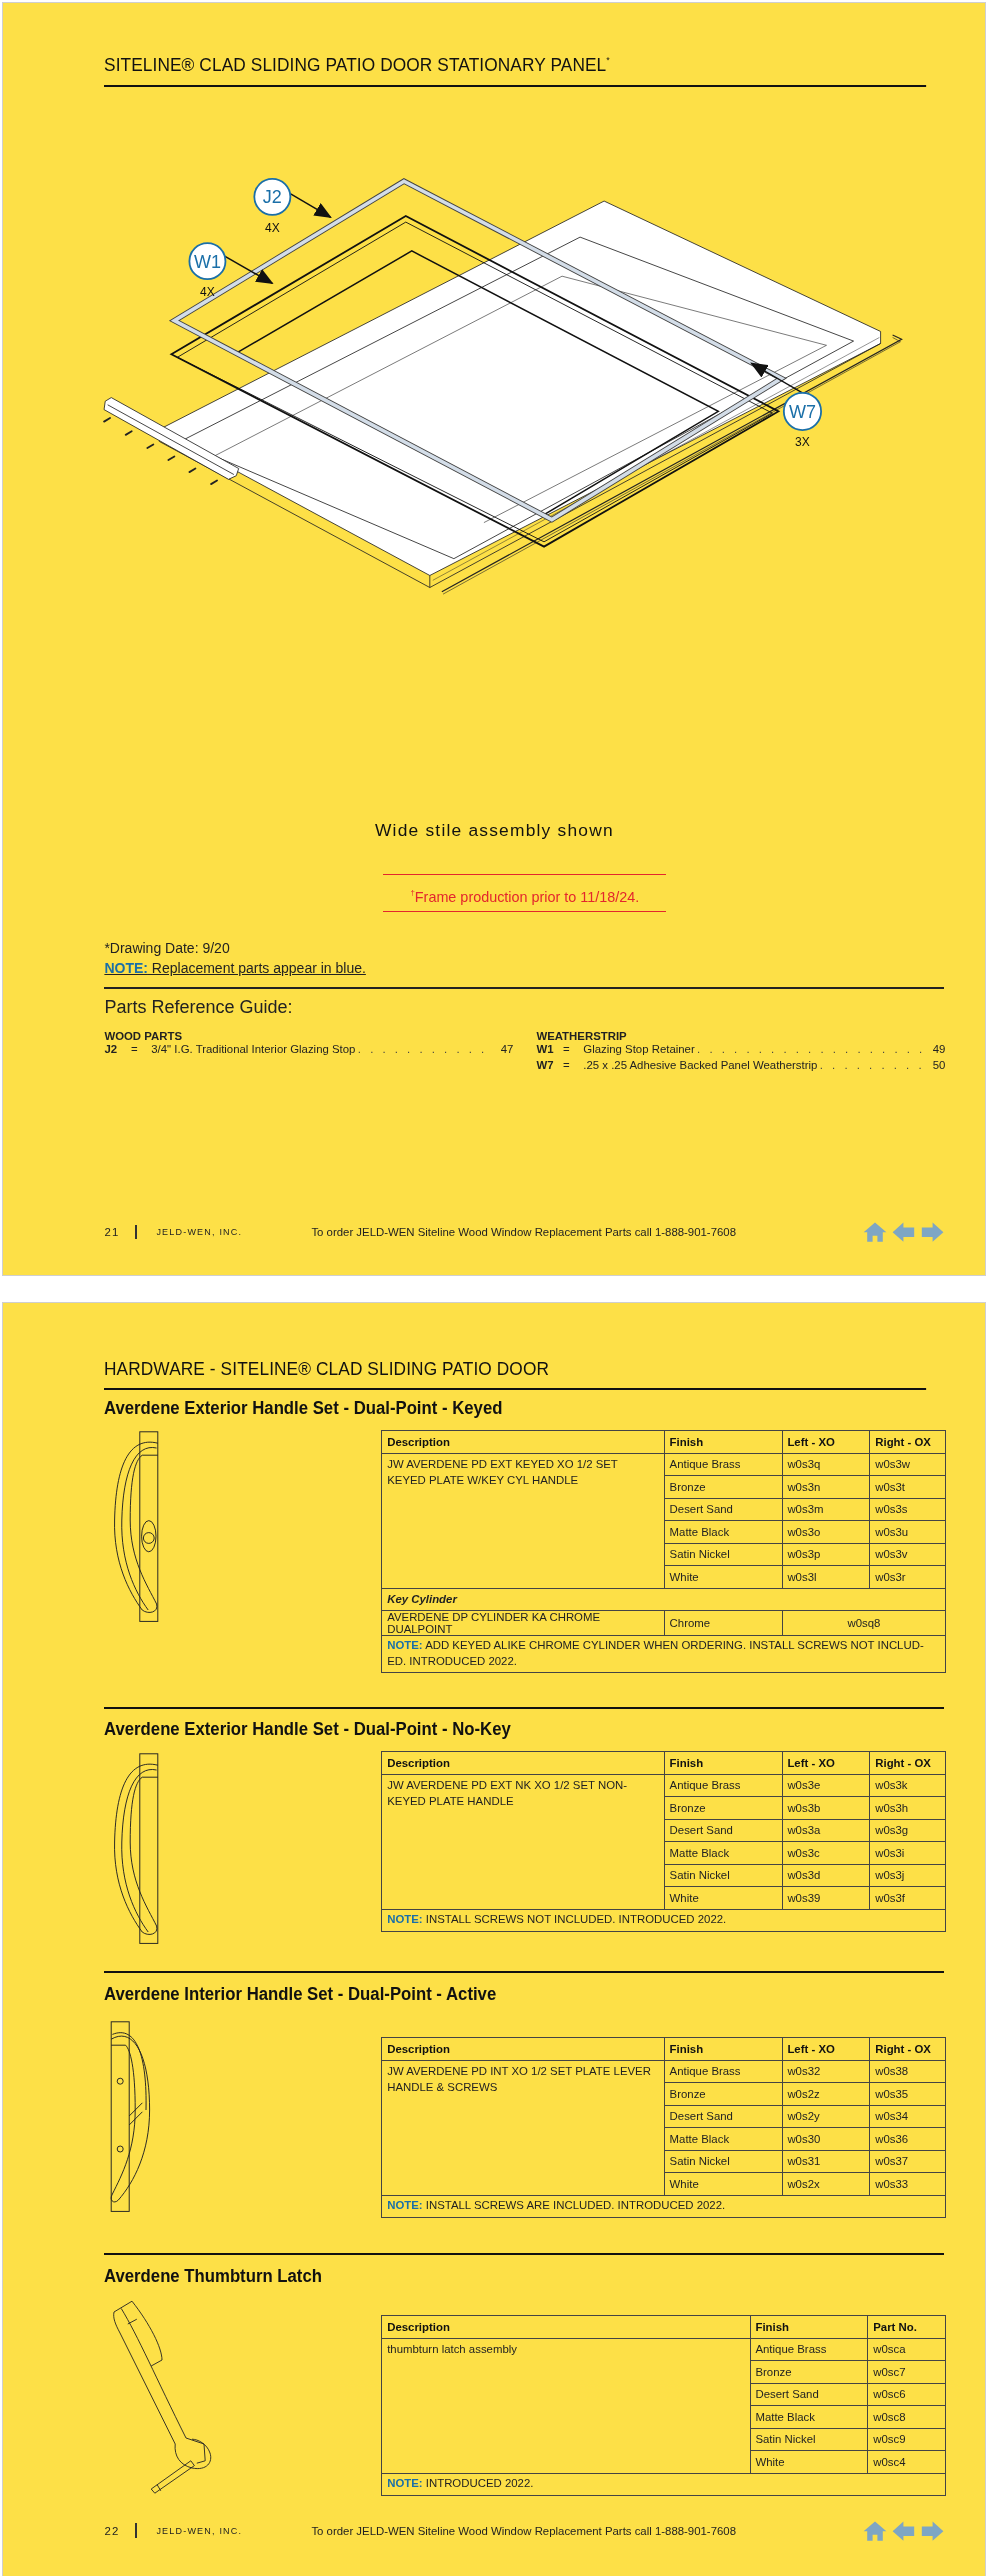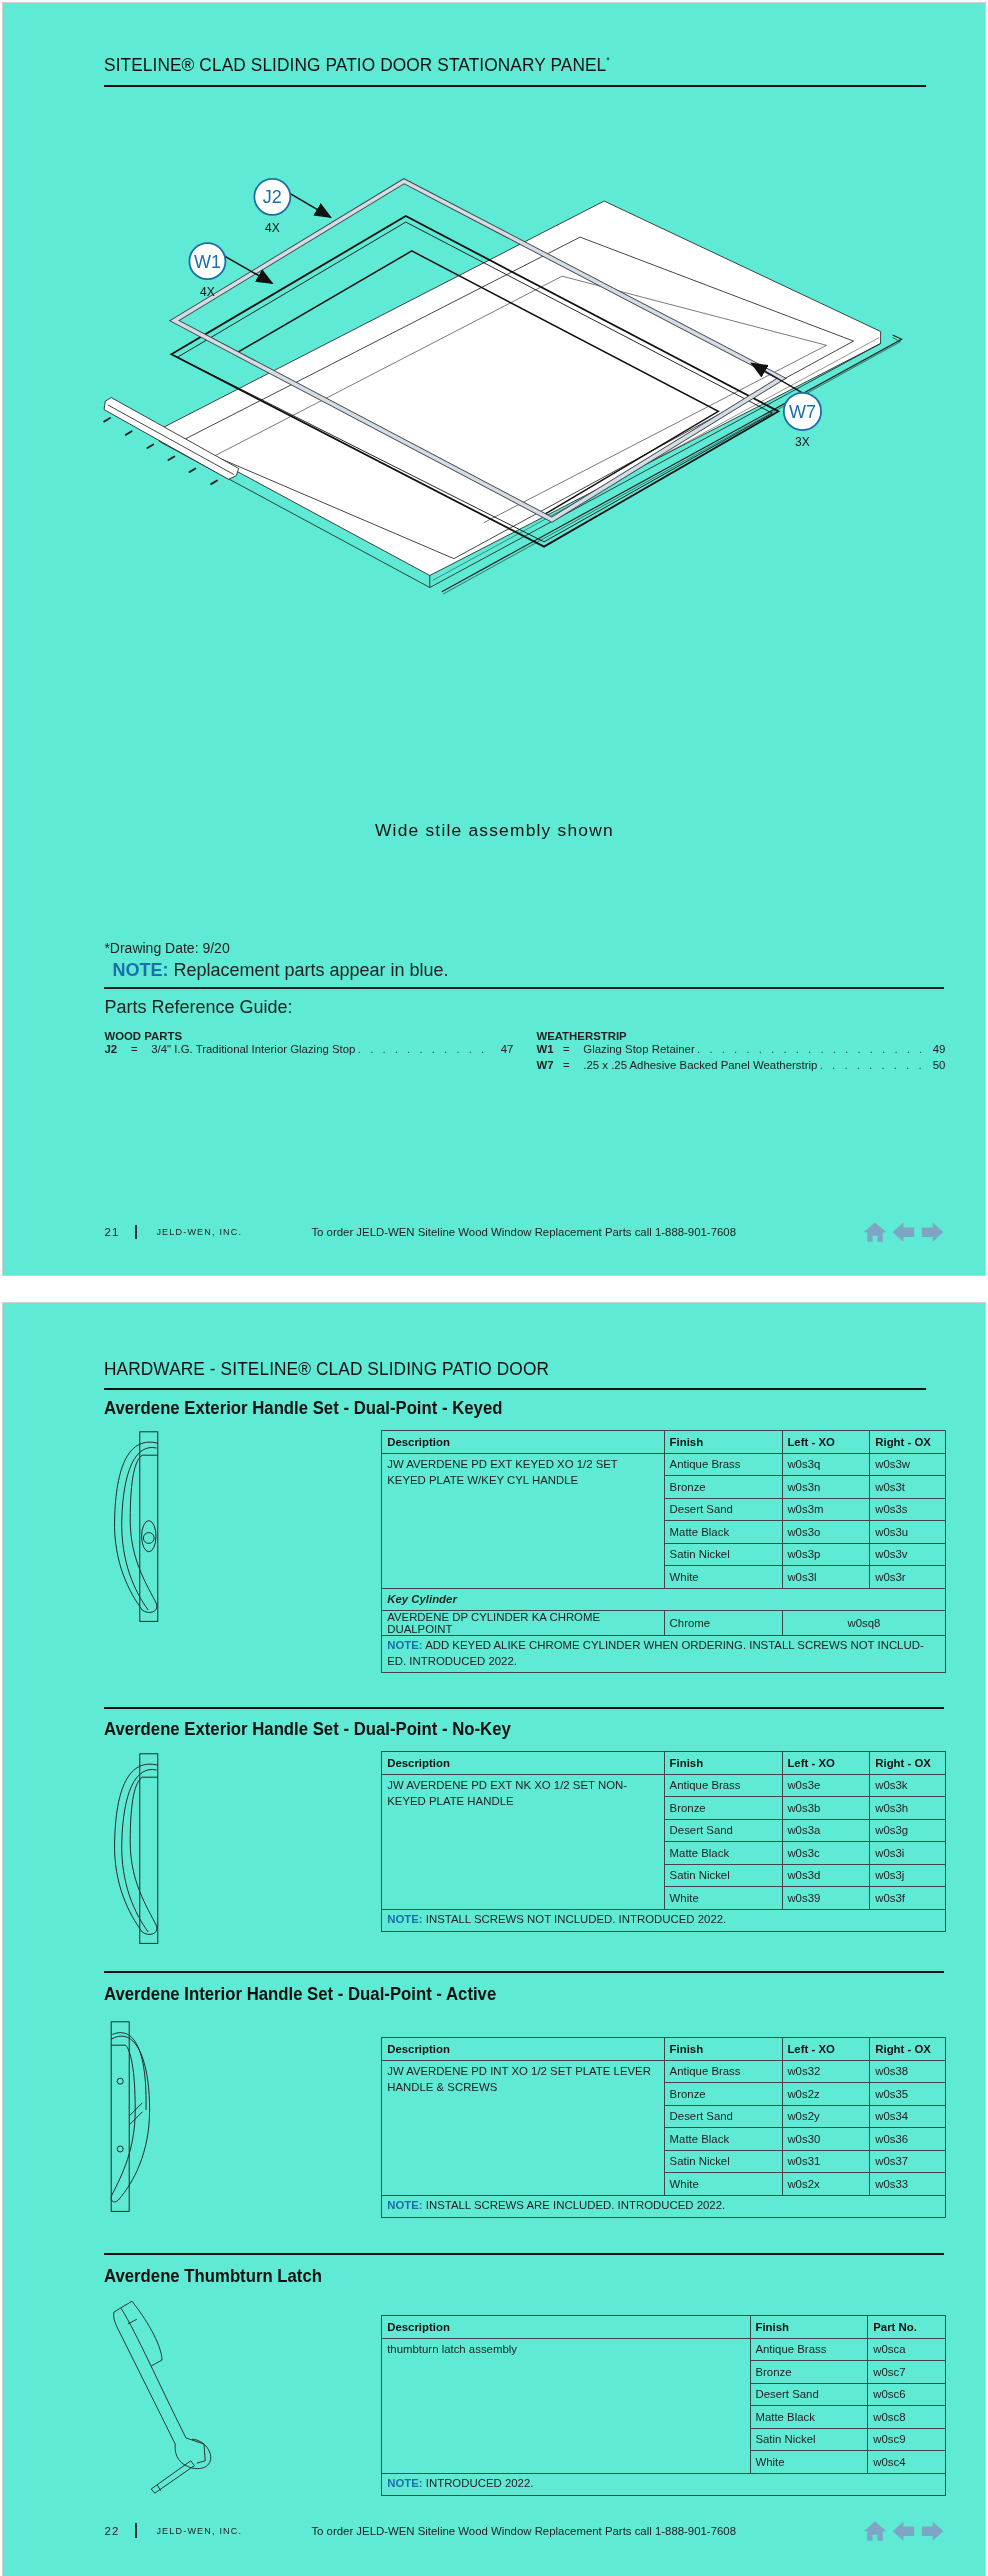--- a/index.html
+++ b/index.html
@@ -1,20 +1,20 @@
 <!DOCTYPE html>
 <html style="font-size:9.6px"><head>
 <meta charset="utf-8">
 <style>
   * { box-sizing: border-box; margin: 0; padding: 0; }
   html, body { width: 989px; background: #ffffff; }
   body { font-family: "Liberation Sans", sans-serif; color: #111; position: relative; height: 2576px; }
 
   .page {
-    position: absolute; left: 2.4px; width: 984px; background: #5eead4;
+    position: absolute; left: 2.4px; width: 984px; background: #fde047;
     border: 1.8px solid #cfcfcf;
   }
   #page1 { top: 2.4px; height: 1274px; }
   #page2 { top: 1302px; height: 1548px; }
 
   .page-title {
     position: absolute; left: 101px; right: 41px;
     font-size: 18.6px; letter-spacing: 0.1px; color: #111;
     padding-bottom: 8.4px; border-bottom: 2.4px solid #111;
     font-family: "Liberation Sans", sans-serif; transform: scaleX(0.93); transform-origin: left;
@@ -32,21 +32,21 @@
   .assembly-title sup { font-size: 8.4px; vertical-align: 8.4px; }
   .assembly-sub { position: absolute; left: 0; width: 100%; text-align: center; top: 817px; font-size: 17.4px; letter-spacing: 1.2px; color: #111; }
   .production-note {
     position: absolute; left: 380px; width: 283px; top: 871px; height: 38px;
     border-top: 1.2px solid #e3262d; border-bottom: 1.2px solid #e3262d;
     color: #e3262d; font-size: 14.4px; text-align: center; line-height: 35px;
   }
   .production-note sup { font-size: 7.8px; vertical-align: 7.2px; }
 
   .drawing-date { position: absolute; left: 101px; top: 937px; font-size: 14px; color: #222; }
-  .note-line { position: absolute; left: 109px; top: 957px; font-size: 18px; color: #222; }
+  .note-line { position: absolute; left: 101px; top: 957px; font-size: 14px; color: #222; text-decoration: underline; }
   .note-label { color: #1a6fa8; font-weight: bold; }
   .divider-thin { position: absolute; left: 101px; right: 41px; height: 1.2px; background: #222; }
   .prg-title { position: absolute; left: 101px; top: 994px; font-size: 18px; color: #222; }
 
   .ref-col { position: absolute; top: 1027px; font-size: 11.4px; color: #222; }
   .ref-col.left { left: 101px; width: 409px; }
   .ref-col.right { left: 533px; width: 409px; }
   .ref-col .ref-heading { font-weight: bold; font-size: 11.4px; margin-bottom: 0.6px; }
   .ref-row { display: flex; align-items: baseline; height: 15.6px; }
   .ref-code { font-weight: bold; width: 26.5px; }
@@ -146,20 +146,21 @@
       <text class="callout-qty" x="180" y="203" text-anchor="middle">4X</text>
     </g>
     <g>
       <circle class="callout-circle" cx="1170" cy="395" r="31"></circle>
       <text class="callout-label" x="1170" y="406" text-anchor="middle">W7</text>
       <text class="callout-qty" x="1170" y="453" text-anchor="middle">3X</text>
     </g>
   </svg>
 
   <div class="assembly-sub">Wide stile assembly shown</div>
+  <div class="production-note"><sup>†</sup><span>Frame production prior to 11/18/24.</span></div>
 
   <div class="drawing-date">*Drawing Date: 9/20</div>
   <div class="note-line"><span class="note-label">NOTE:</span><span> Replacement parts appear in blue.</span></div>
   <div class="divider-thin" style="top:984px;"></div>
   <div class="prg-title">Parts Reference Guide:</div>
 
   <div class="ref-col left">
     <div class="ref-heading">WOOD PARTS</div>
     <div class="ref-row">
       <span class="ref-code">J2</span>

